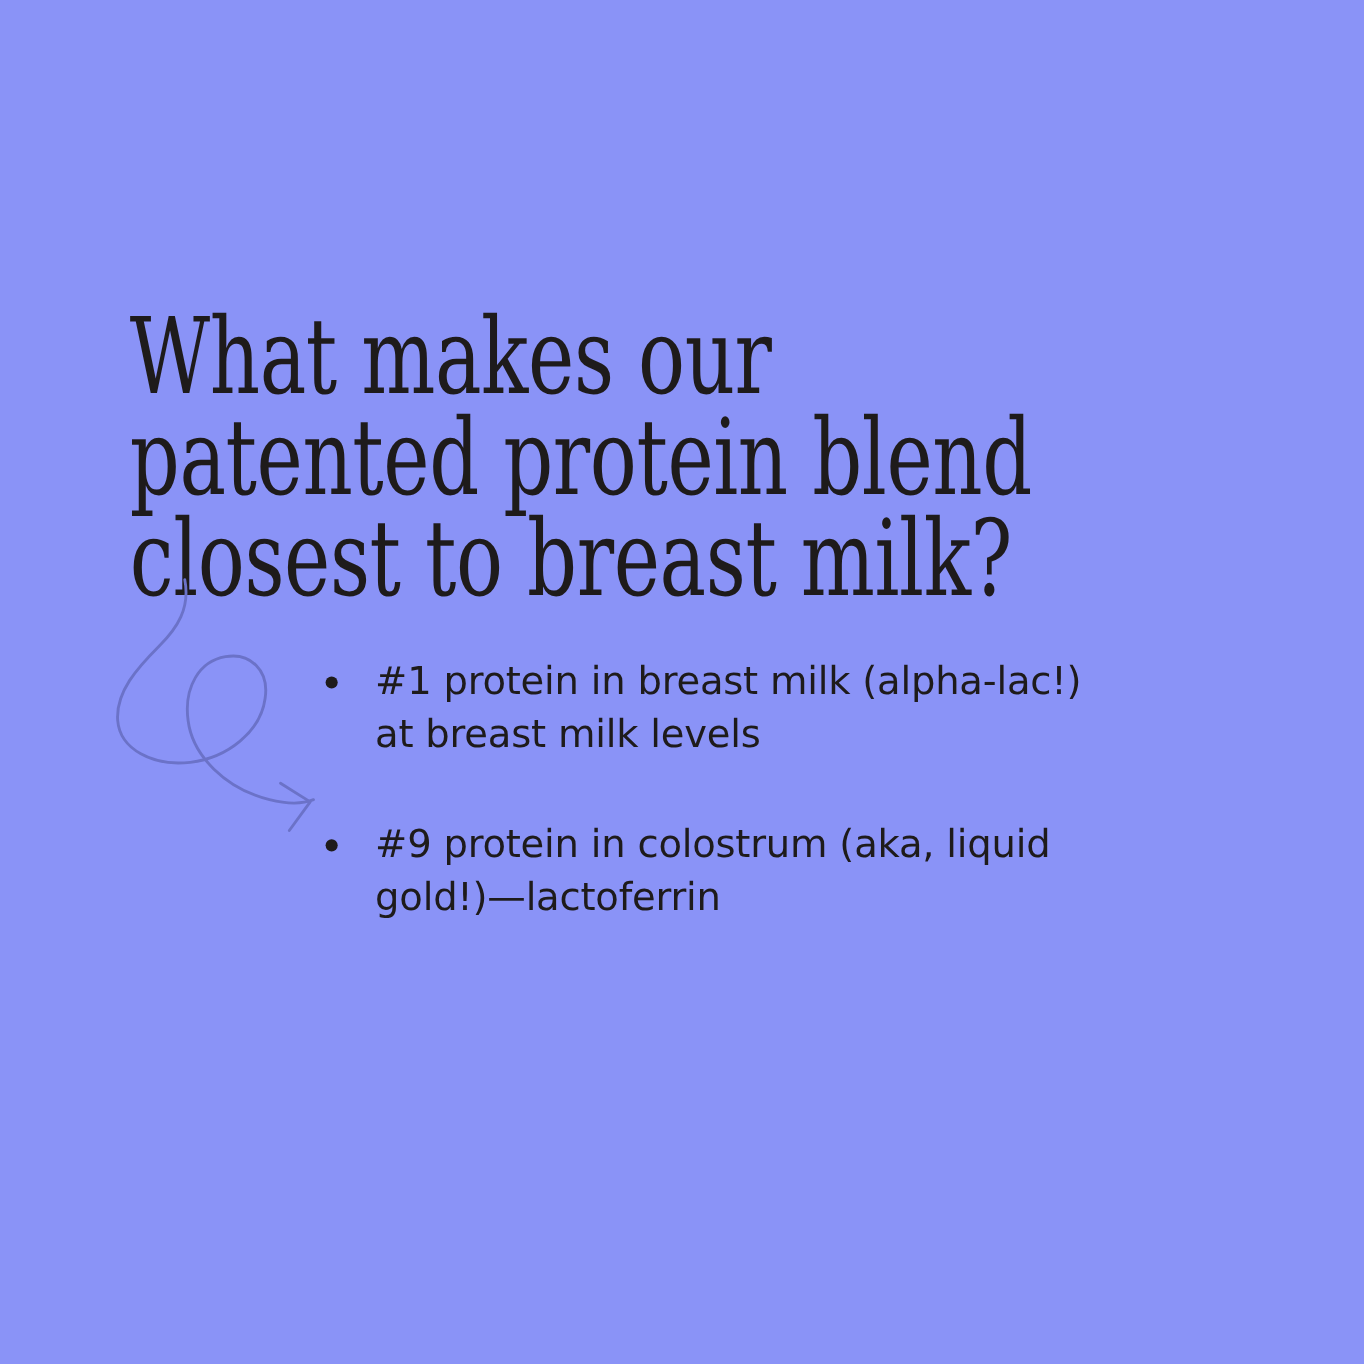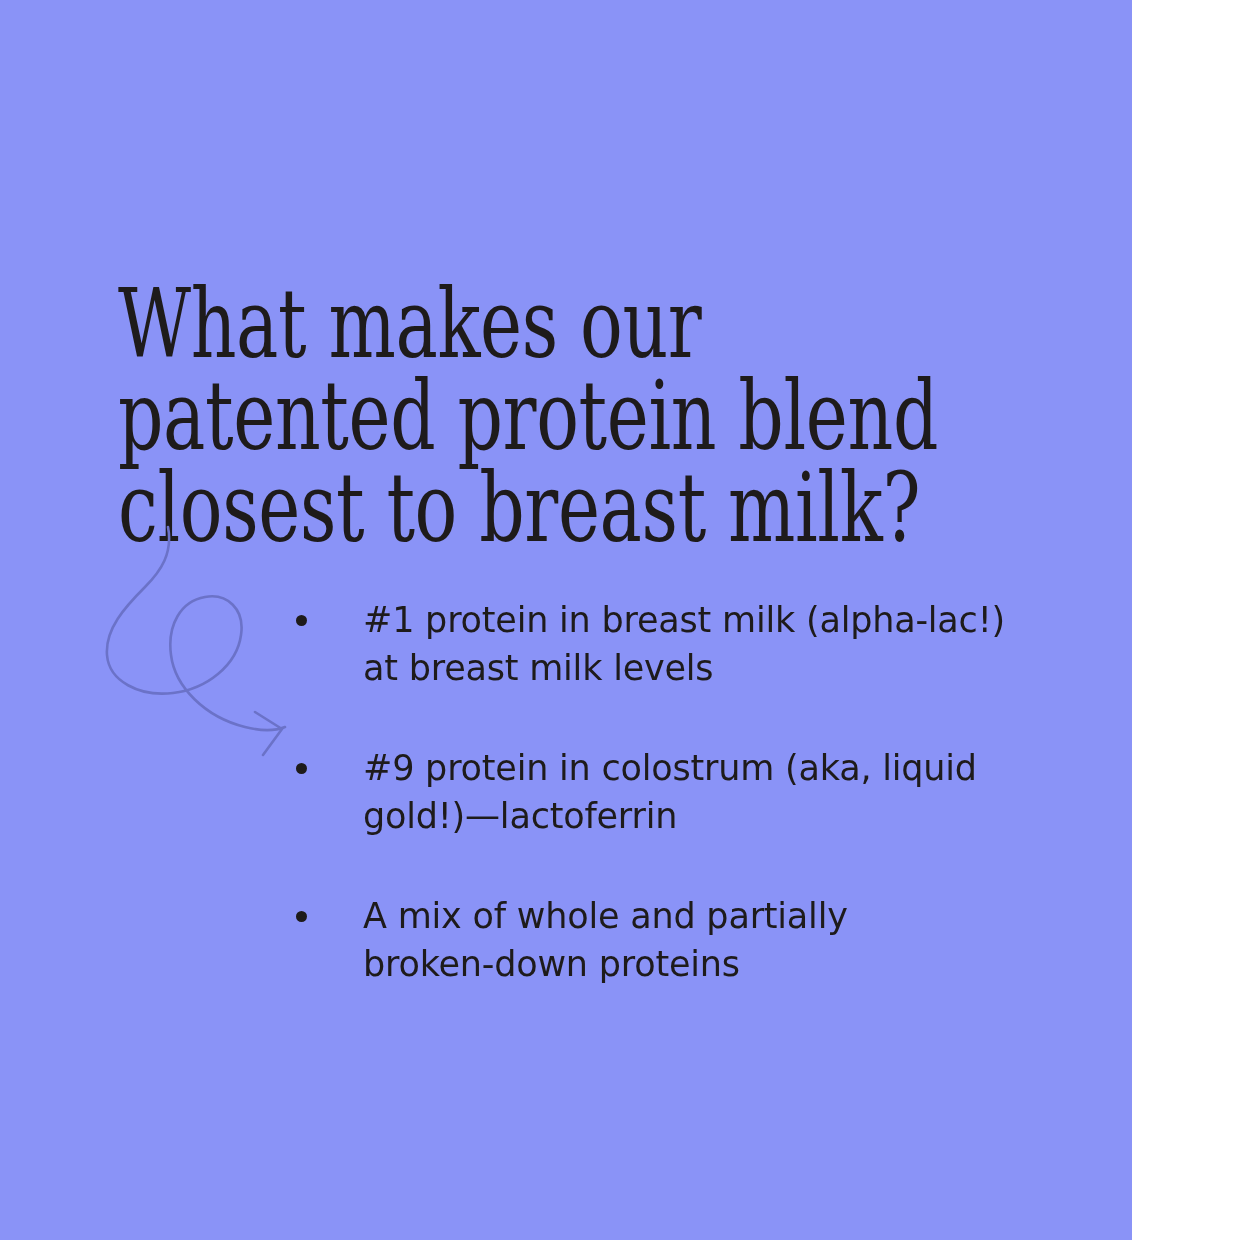--- a/index.html
+++ b/index.html
@@ -8,21 +8,21 @@
   }
   body {
     width: 1240px;
     height: 1240px;
     overflow: hidden;
     font-family: "Liberation Sans", sans-serif;
   }
 
   #canvas {
     position: relative;
-    width: 1132px;
+    width: 1240px;
     height: 1240px;
     background: #8a93f7;
     overflow: hidden;
   }
 
   
   #heading {
     position: absolute;
     left: 118px;
     top: 214px;
@@ -78,21 +78,20 @@
   }
   .bullet-text {
     flex: 1 1 auto;
     color: #1e1b1b;
     font-family: "DejaVu Sans", "Liberation Sans", sans-serif;
     font-weight: 400;
     font-size: 35px;
     line-height: 48px;
     letter-spacing: -0.2px;
     white-space: pre-line;
-    margin-left: 22px;
   }
 </style>
 </head>
 <body>
 
 <div id="canvas" style="background: rgb(138, 147, 247);">
 
   <h1 id="heading">
     <span class="hline">What makes our</span>
     <span class="hline">patented protein blend</span>
@@ -116,20 +115,15 @@
     <li class="bullet-item">
       <span class="bullet-dot"></span>
       <span class="bullet-text">#1 protein in breast milk (alpha-lac!)
 at breast milk levels</span>
     </li>
     <li class="bullet-item">
       <span class="bullet-dot"></span>
       <span class="bullet-text">#9 protein in colostrum (aka, liquid
 gold!)—lactoferrin</span>
     </li>
-    <li class="bullet-item">
-      <span class="bullet-dot"></span>
-      <span class="bullet-text">A mix of whole and partially
-broken-down proteins</span>
-    </li>
   </ul>
 
 </div>
 
 </body></html>

